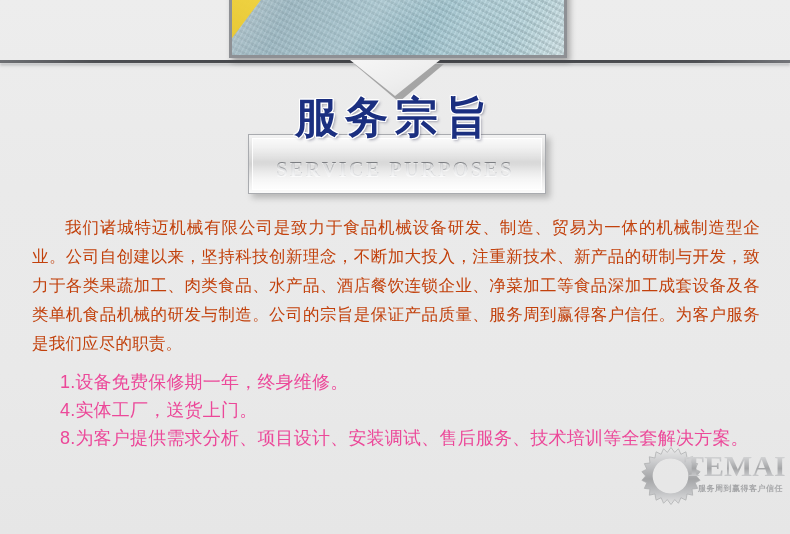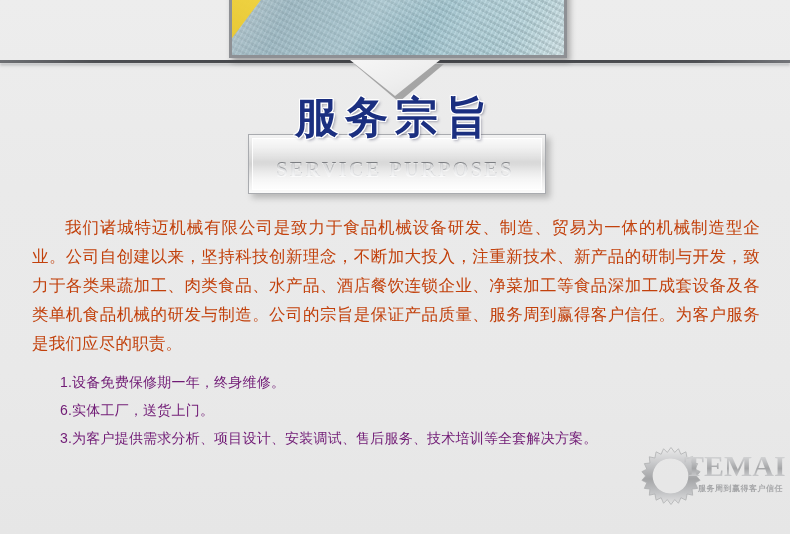--- a/index.html
+++ b/index.html
@@ -213,23 +213,23 @@
   }
 
   #service-list {
     position: absolute;
     left: 60px;
     top: 368px;
     width: 700px;
   }
 
   .svc-item {
-    font-size: 14px;
+    font-size: 18px;
     line-height: 28px;
-    color: #701a75;
+    color: #ec4899;
     letter-spacing: 0.2px;
   }
 
   
   #watermark {
     position: absolute;
     left: 640px;
     top: 443px;
     width: 142px;
     height: 66px;
@@ -303,22 +303,22 @@
   <div id="title-en">SERVICE PURPOSES</div>
   <div id="title-cn">服务宗旨</div>
 </div>
 
 <div id="body-copy">
   <p class="para">我们诸城特迈机械有限公司是致力于食品机械设备研发、制造、贸易为一体的机械制造型企业。公司自创建以来，坚持科技创新理念，不断加大投入，注重新技术、新产品的研制与开发，致力于各类果蔬加工、肉类食品、水产品、酒店餐饮连锁企业、净菜加工等食品深加工成套设备及各类单机食品机械的研发与制造。公司的宗旨是保证产品质量、服务周到赢得客户信任。为客户服务是我们应尽的职责。</p>
 </div>
 
 <div id="service-list">
   <div class="svc-item">1.设备免费保修期一年，终身维修。</div>
-  <div class="svc-item">6.实体工厂，送货上门。</div>
-  <div class="svc-item">3.为客户提供需求分析、项目设计、安装调试、售后服务、技术培训等全套解决方案。</div>
+  <div class="svc-item">4.实体工厂，送货上门。</div>
+  <div class="svc-item">8.为客户提供需求分析、项目设计、安装调试、售后服务、技术培训等全套解决方案。</div>
 </div>
 
 <div id="watermark">
   <div id="gear-icon">
     <svg viewBox="0 0 100 100" width="62" height="62" aria-hidden="true">
       <defs>
         <linearGradient id="gearGrad" x1="0" y1="0" x2="0" y2="1">
           <stop offset="0%" stop-color="#f0f0f0"></stop>
           <stop offset="28%" stop-color="#a6a8ac"></stop>
           <stop offset="55%" stop-color="#5c5e62"></stop>

